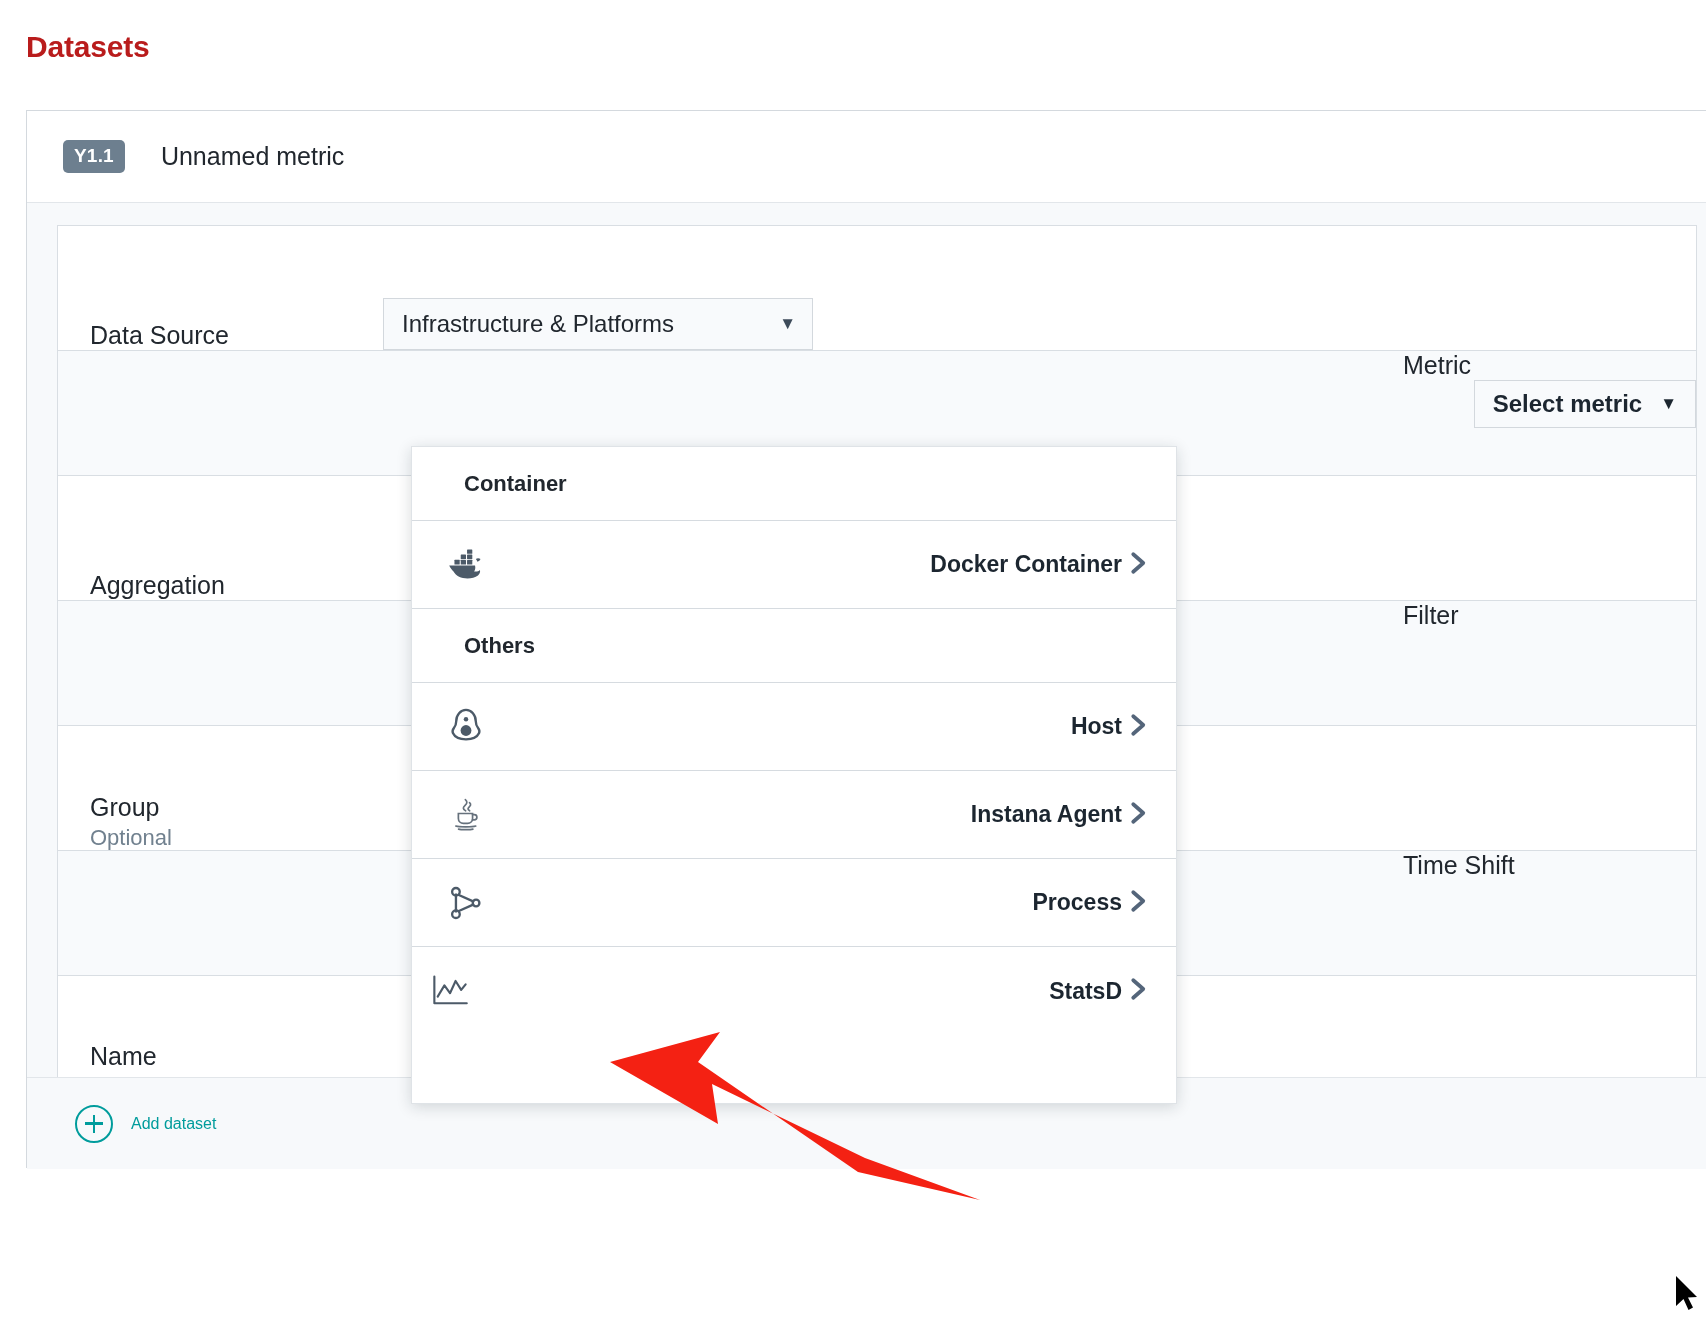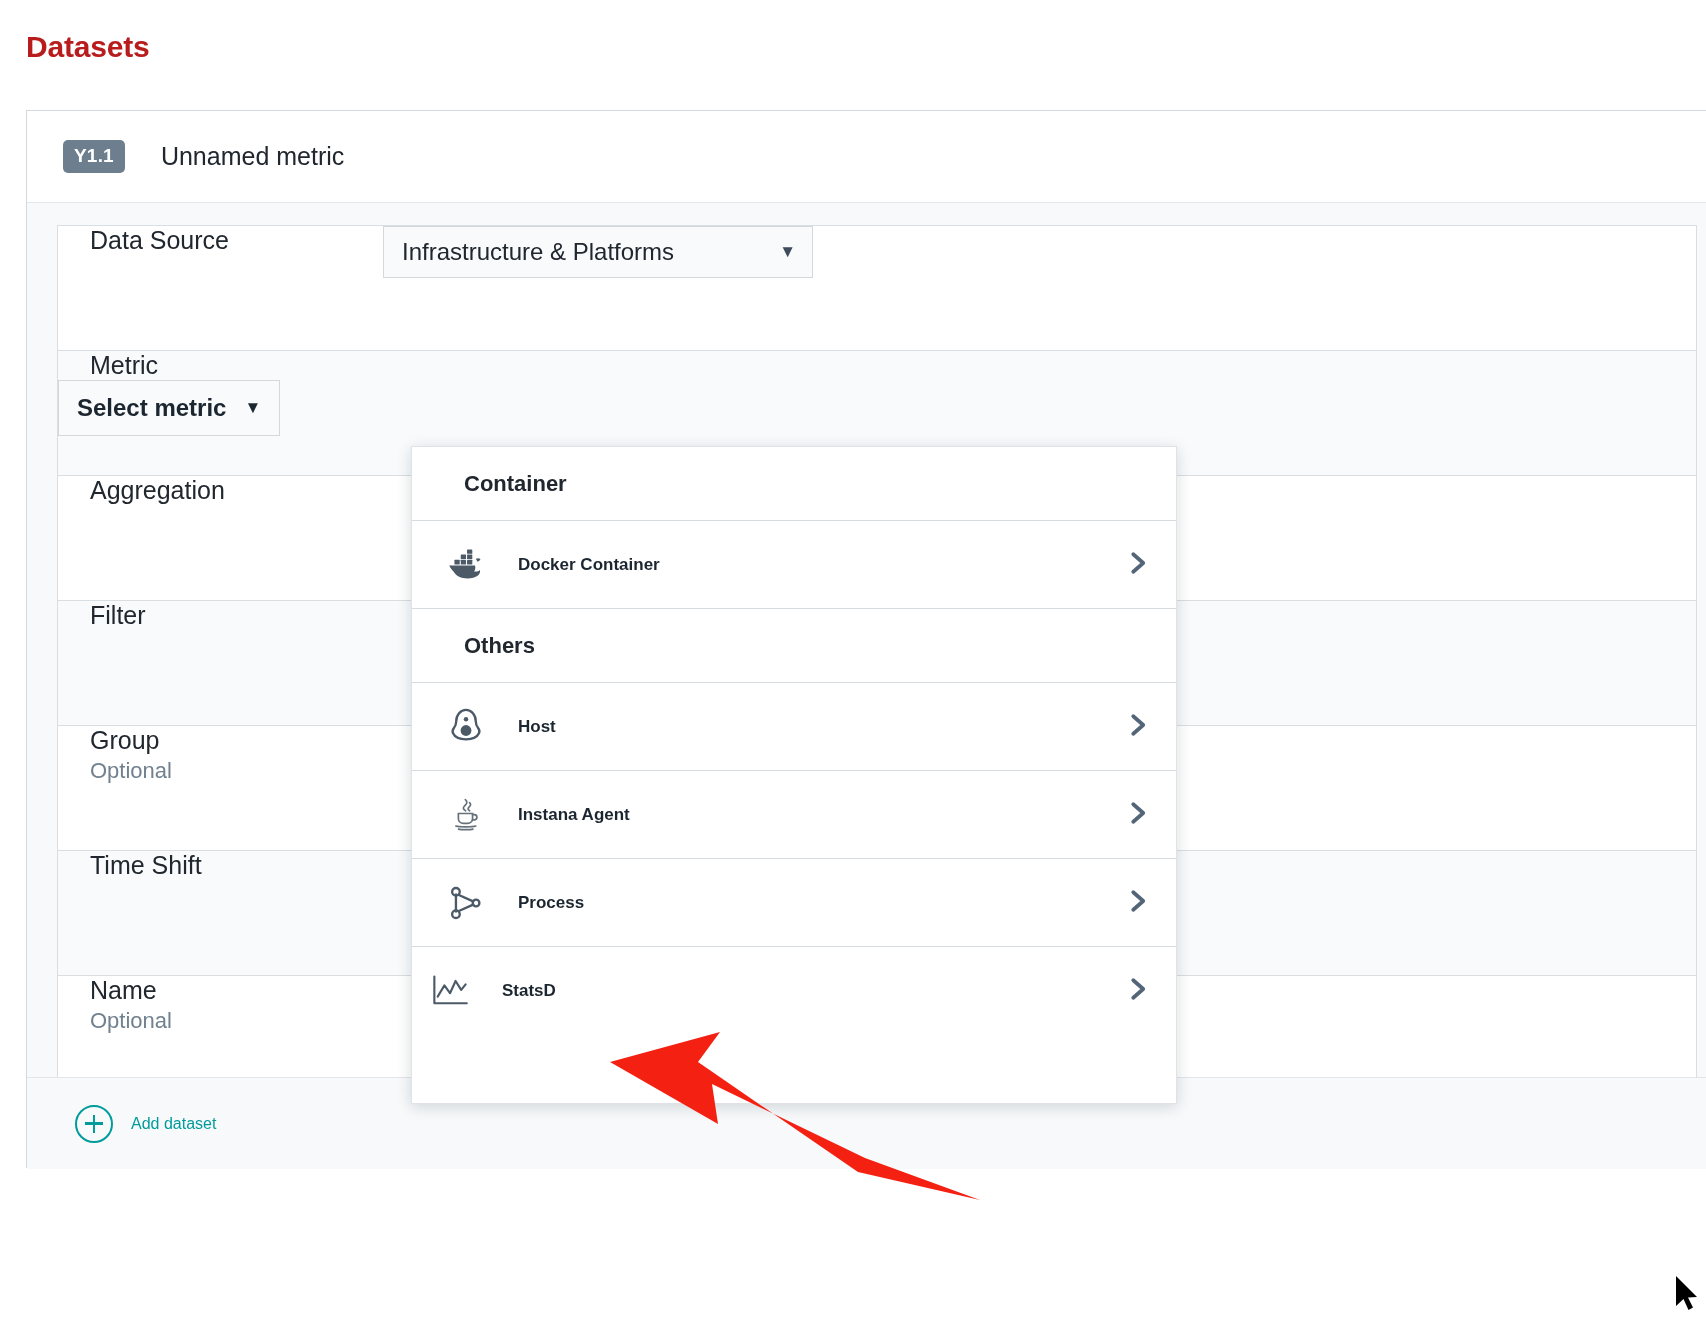--- a/index.html
+++ b/index.html
@@ -65,21 +65,21 @@
     position: relative;
     background: #f7f9fb;
     padding: 22px 0 0 30px;
     height: 966px;
   }
 
   
   .form-row {
     position: relative;
     display: flex;
-    align-items: flex-start;
+    align-items: flex-end;
     width: 1640px;
     height: 125px;
     border: 1px solid #d9dee3;
     border-bottom: none;
     background: #ffffff;
   }
   .form-row.alt { background: #f8fafc; flex-direction: column; }
   .form-row.last { border-bottom: 1px solid #d9dee3; }
 
   .row-label {
@@ -111,21 +111,21 @@
     font-size: 24px;
     color: #21272e;
   }
   .select-wide .caret { color:#3d4b5a; font-size: 17px; }
 
   
   .select-btn {
     display: flex;
     align-items: center;
     gap: 18px;
-    height: 56px;
+    height: 48px;
     padding: 0 18px;
     border: 1px solid #d3d8dd;
     background: #f8fafc;
     font-size: 24px;
     font-weight: 700;
     color: #1c2630;
   }
   .select-btn .caret { font-size: 17px; color: #1c2630; }
 
   
@@ -227,23 +227,24 @@
   .opt-row:last-child { border-bottom: none; padding-left: 16px; }
   .opt-icon {
     width: 44px; height: 40px;
     display: flex; align-items: center; justify-content: center;
     color: #4c5a68;
     flex: 0 0 auto;
   }
   .opt-label {
     margin-left: 30px;
     flex: 1;
-    font-size: 17px;
+    font-size: 23px;
     font-weight: 700;
     color: #1c2630;
+    text-align: right;
   }
   .opt-chevron { color: #54657a; flex: 0 0 auto; }
 
   
   .red-arrow {
     position: absolute;
     left: 600px;
     top: 1020px;
     width: 380px;
     height: 180px;

